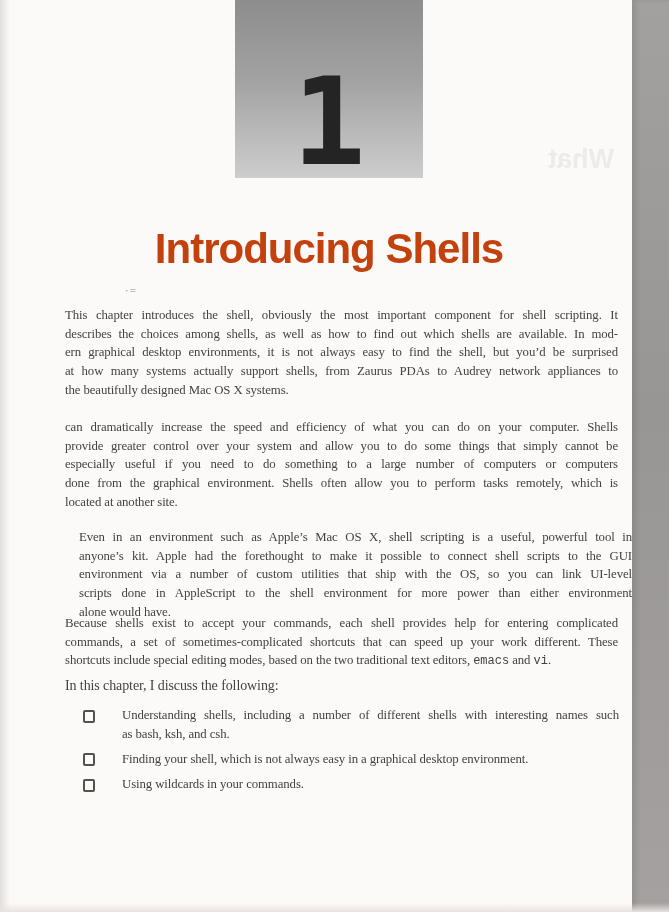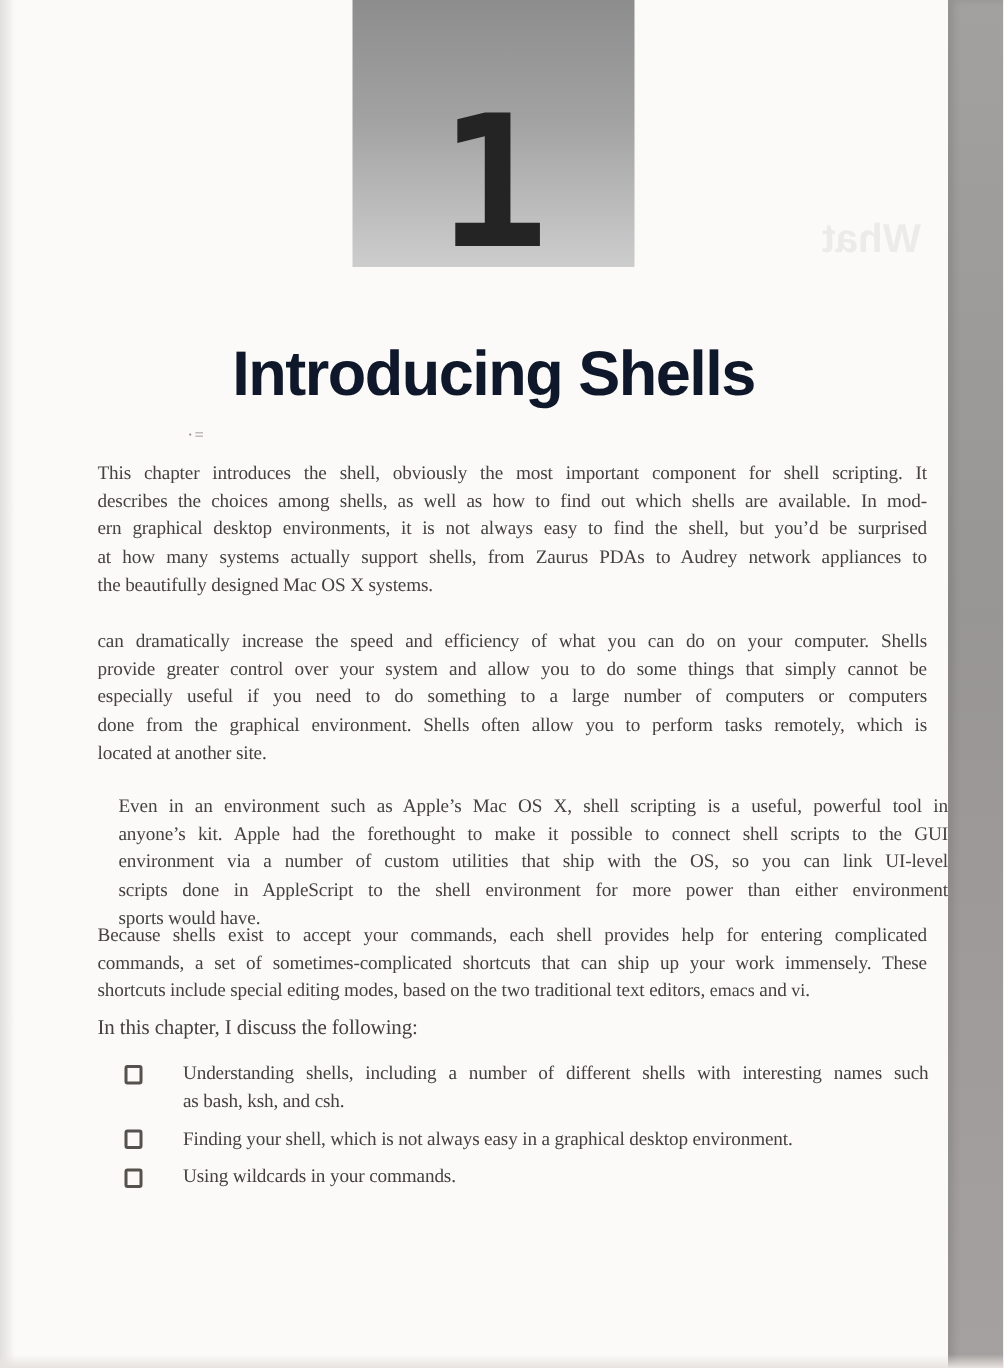--- a/index.html
+++ b/index.html
@@ -32,21 +32,21 @@
   .chapter-num {
     position:absolute; left:50%; bottom:8px; transform:translateX(-50%);
     font-family:"DejaVu Sans Mono", monospace; font-weight:bold;
     font-size:122px; line-height:0.78; color:#242424;
   }
 
   
   .title {
     position:absolute; top:225px; left:329px; transform:translateX(-50%);
     margin:0; font-family:"Liberation Sans", sans-serif; font-weight:bold;
-    font-size:42px; letter-spacing:-1px; white-space:nowrap; color:#0f172a;text-align:center;
+    font-size:42px; letter-spacing:-1px; white-space:nowrap; color:#c2410c;text-align:center;
   }
 
   .artifact {
     position:absolute; left:125px; top:284px;
     font-size:11px; color:#8d8379; letter-spacing:1px;
   }
 
   .bleed {
     position:absolute; left:548px; top:144px; transform:scaleX(-1);
     font-family:"Liberation Sans", sans-serif; font-weight:bold;
@@ -55,21 +55,21 @@
 
   
   .para { position:absolute; left:65px; }
   .p0 { top:306px; } .p1 { top:418px; } .p2 { top:528px;margin-left:14px; } .p3 { top:614px; }
   .line {
     width:553px; height:18.7px; line-height:18.7px; overflow:hidden;
     font-size:12.8px; letter-spacing:-0.1px; color:var(--text-color, #454240);
     text-align:justify; text-align-last:justify;
   }
   .para .line:last-child, .bullet-lines .line:last-child { text-align-last:left; }
-  .mono { font-family:Liberation Serif, serif; font-size:12px; letter-spacing:0; }
+  .mono { font-family:Liberation Mono, monospace; font-size:12px; letter-spacing:0; }
 
   .intro {
     position:absolute; left:65px; top:678px;
     font-size:14px; letter-spacing:-0.1px; color:var(--text-color, #454240);
   }
 
   
   .bullets { position:absolute; left:65px; top:706px; }
   .bullet-item { position:relative; padding-left:57px; margin-bottom:6.5px; }
   .bullet-marker {
@@ -110,25 +110,25 @@
         <div class="line"><span>provide greater control over your system and allow you to do some things that simply cannot be</span></div>
         <div class="line"><span>especially useful if you need to do something to a large number of computers or computers</span></div>
         <div class="line"><span>done from the graphical environment. Shells often allow you to perform tasks remotely, which is</span></div>
         <div class="line"><span>located at another site.</span></div>
       </div>
       <div class="para p2">
         <div class="line"><span>Even in an environment such as Apple’s Mac OS X, shell scripting is a useful, powerful tool in</span></div>
         <div class="line"><span>anyone’s kit. Apple had the forethought to make it possible to connect shell scripts to the GUI</span></div>
         <div class="line"><span>environment via a number of custom utilities that ship with the OS, so you can link UI-level</span></div>
         <div class="line"><span>scripts done in AppleScript to the shell environment for more power than either environment</span></div>
-        <div class="line"><span>sports would have.</span></div>
+        <div class="line"><span>alone would have.</span></div>
       </div>
       <div class="para p3">
         <div class="line"><span>Because shells exist to accept your commands, each shell provides help for entering complicated</span></div>
-        <div class="line"><span>commands, a set of sometimes-complicated shortcuts that can ship up your work immensely. These</span></div>
+        <div class="line"><span>commands, a set of sometimes-complicated shortcuts that can speed up your work different. These</span></div>
         <div class="line"><span>shortcuts include special editing modes, based on the two traditional text editors, </span><span class="mono">emacs</span><span> and </span><span class="mono">vi</span><span>.</span></div>
       </div>
     </div>
 
   <div class="intro">In this chapter, I discuss the following:</div>
 
   <div id="bullets" class="bullets">
       <div class="bullet-item">
         <span class="bullet-marker"></span>
         <div class="bullet-lines">

